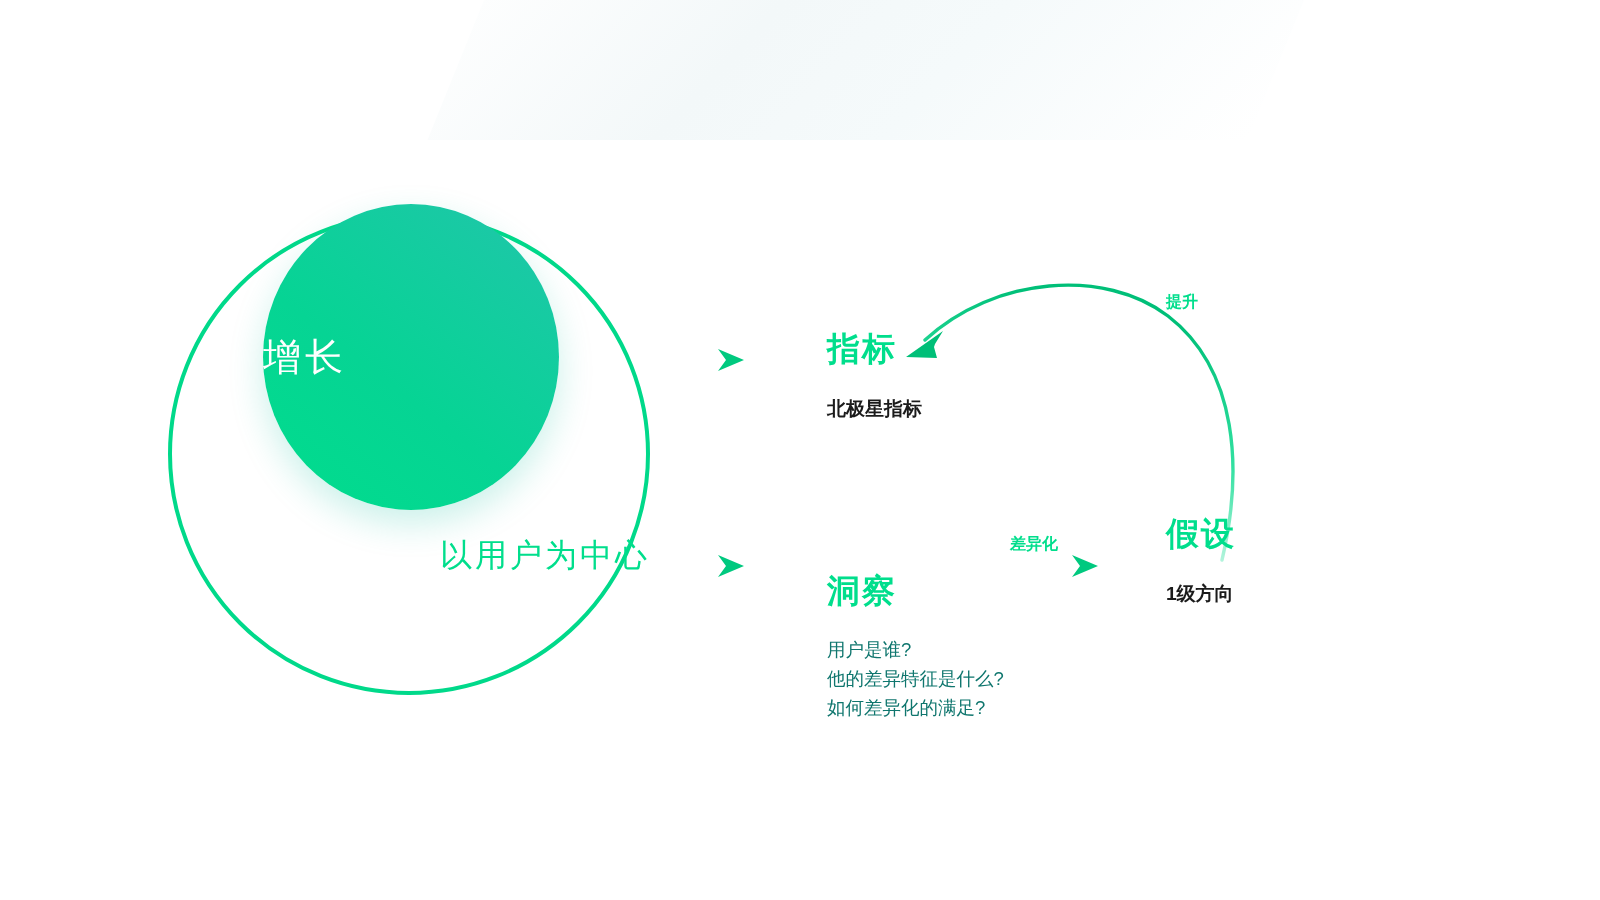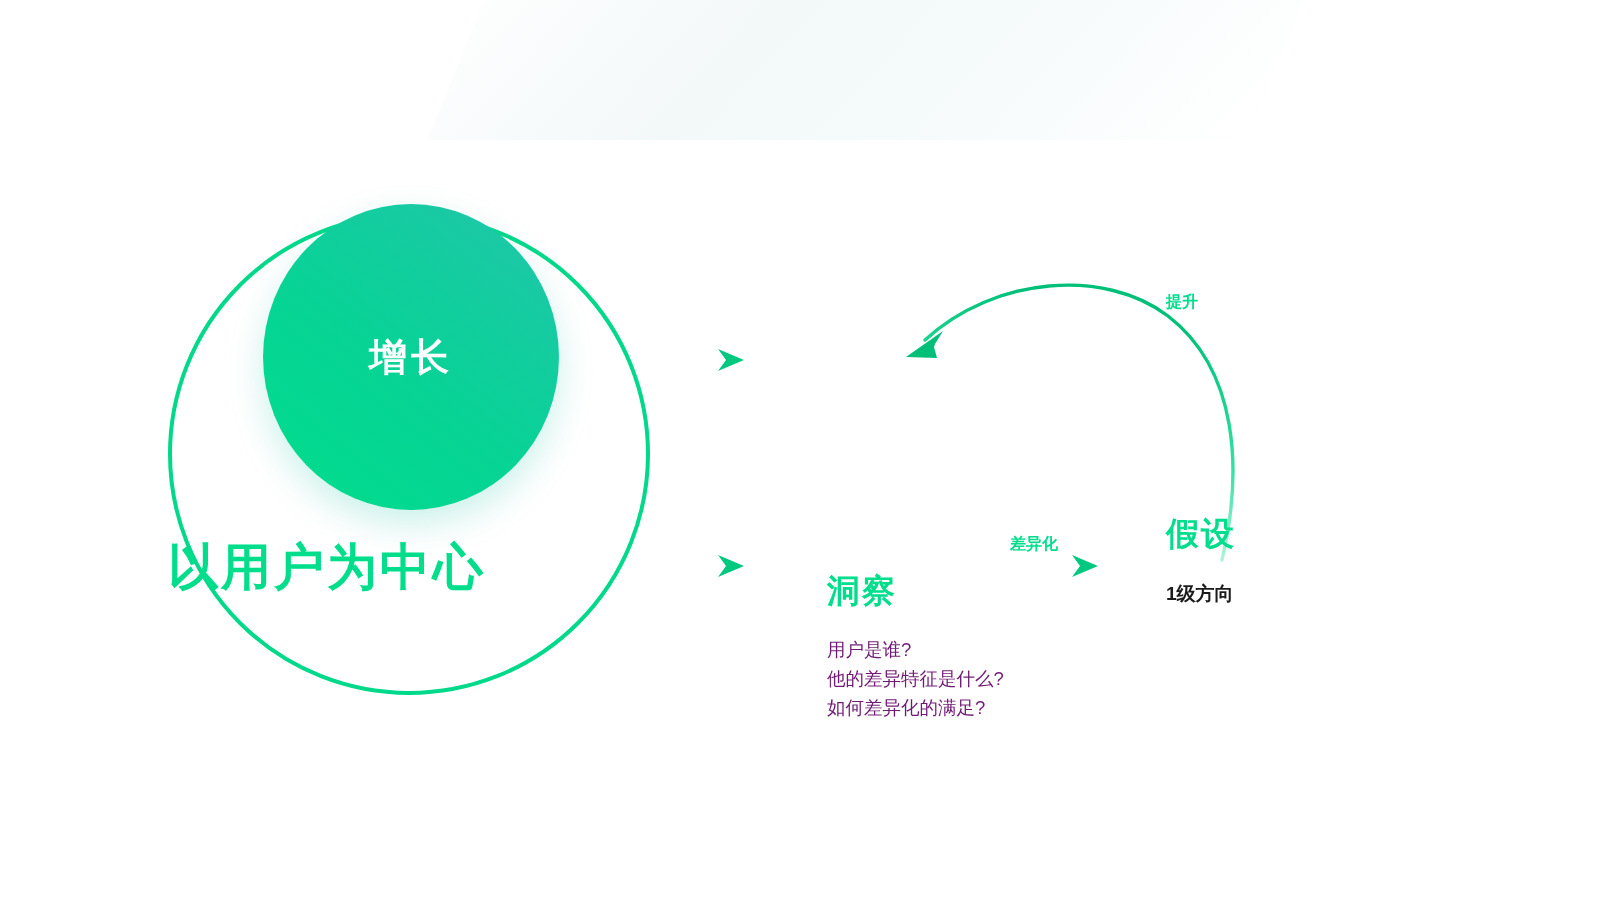--- a/index.html
+++ b/index.html
@@ -47,34 +47,33 @@
     height: 306px;
     border-radius: 50%;
     background: linear-gradient(38deg, #00dd8c 0%, #06d494 42%, #21c5ab 100%);
     box-shadow: 0 14px 34px rgba(20, 190, 160, 0.22);
   }
   .core-label {
     position: absolute;
     left: 263px;
     top: 332px;
     width: 296px;
-    text-align: center;
     font-size: 38px;
-    font-weight: 700;
+    font-weight: 400;
     letter-spacing: 4px;
     color: #ffffff;
   }
   .ring-label {
     position: absolute;
     left: 168px;
     top: 534px;
     width: 482px;
-    text-align: left;
-    font-size: 50px;
-    font-weight: 700;
+    text-align: right;
+    font-size: 32px;
+    font-weight: 400;
     letter-spacing: 3px;
     color: #00de8c;
   }
 
   
   .arrows {
     position: absolute;
     left: 0;
     top: 0;
     width: 1600px;
@@ -97,21 +96,21 @@
     font-size: 19px;
     font-weight: 700;
     color: #1b1b1b;
     line-height: 1.45;
     white-space: nowrap;
   }
   .node-lines {
     margin-top: 28px;
     font-size: 18.5px;
     font-weight: 400;
-    color: #701a75;
+    color: #0f766e;
     line-height: 29px;
     white-space: nowrap;
   }
 
   #node-metric    { left: 827px; top: 332px; }
   #node-insight   { left: 827px; top: 574px; }
   #node-hypo      { left: 1166px; top: 517px; }
 
   .edge-label {
     position: absolute;
@@ -181,20 +180,24 @@
     </g>
 
     <g>
       <path d="M 1222 560
                C 1243 470, 1238 370, 1168 316
                C 1105 268, 995 276, 925 340" fill="none" stroke="url(#fadeCurve)" stroke-width="3.4" stroke-linecap="round"></path>
       <path d="M 906 357 L 943 331 L 935 344 L 934 347 L 937 358 Z" fill="#00bf78"></path>
     </g>
   </svg>
 
+  <div class="node" id="node-metric">
+    <div class="node-title">指标</div>
+    <div class="node-sub">北极星指标</div>
+  </div>
 
   <div class="node" id="node-insight">
     <div class="node-title">洞察</div>
     <div class="node-lines">
       <div>用户是谁?</div>
       <div>他的差异特征是什么?</div>
       <div>如何差异化的满足?</div>
     </div>
   </div>
 

